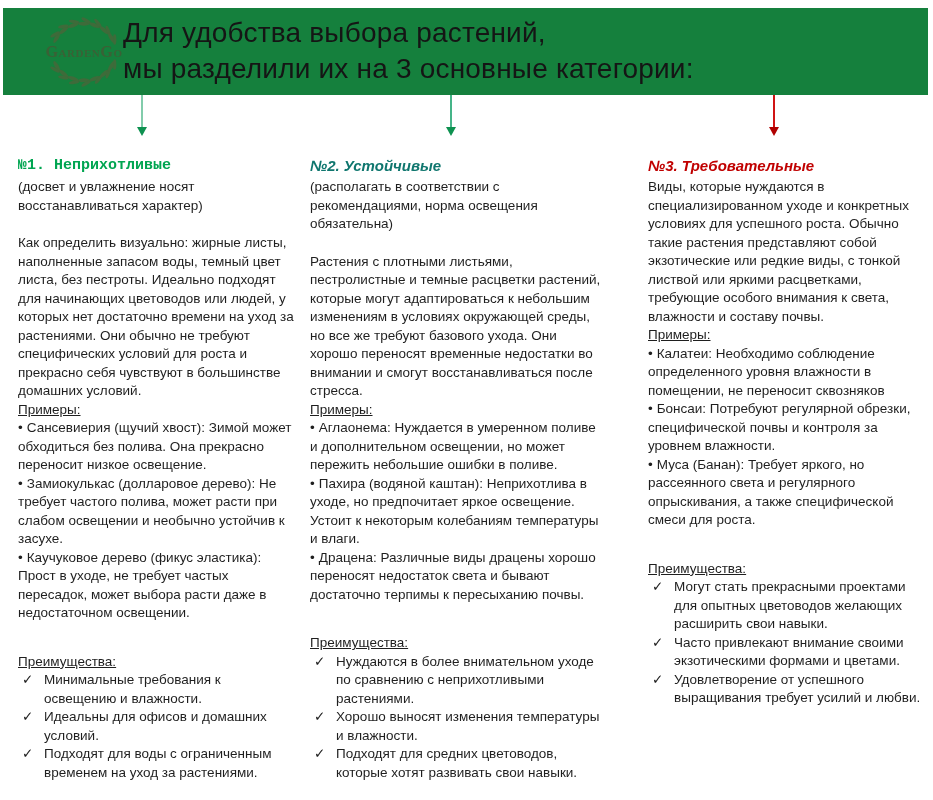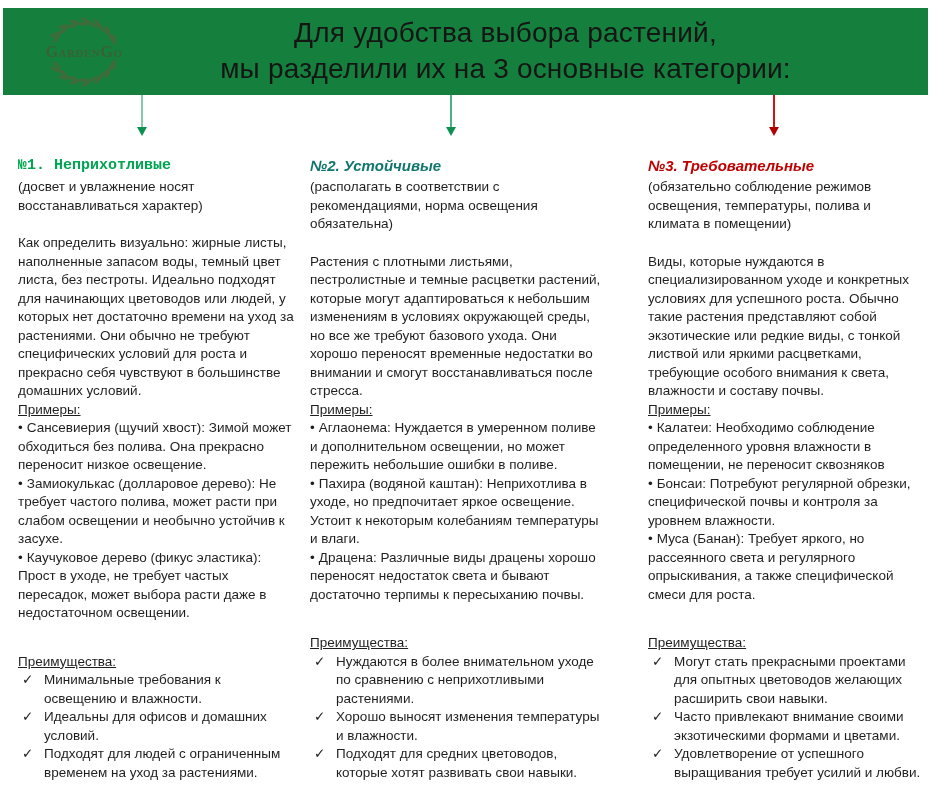--- a/index.html
+++ b/index.html
@@ -15,21 +15,21 @@
     background:#cee4f3;
   }
   .logo { position:absolute; left:22px; top:2px; width:118px; height:84px; }
   .logo svg { width:100%; height:100%; }
   .logo text {
     font-family:"Liberation Serif","DejaVu Serif",serif;
     font-variant:small-caps; font-weight:bold; letter-spacing:.5px;
   }
   .title {
     position:absolute; left:120px; right:40px; top:7px;
-    text-align:center; font-size:28px; line-height:36px; color:#151515;
+    text-align:left; font-size:28px; line-height:36px; color:#151515;
     letter-spacing:.2px;
   }
   
   .arrow { position:absolute; top:95px; width:12px; height:42px;
            display:flex; flex-direction:column; align-items:center; }
   .arrow-stem { width:2px; height:32px; }
   .arrow-head { width:0; height:0; border-left:5px solid transparent;
                 border-right:5px solid transparent; border-top:9px solid #000; }
   
   .col { position:absolute; top:156px; font-size:13.5px; line-height:18.5px; }
@@ -144,21 +144,21 @@
   <div class="advantage">
       <span class="check">✓</span>
       <span class="adv-text">Минимальные требования к освещению и влажности.</span>
     </div>
   <div class="advantage">
       <span class="check">✓</span>
       <span class="adv-text">Идеальны для офисов и домашних условий.</span>
     </div>
   <div class="advantage">
       <span class="check">✓</span>
-      <span class="adv-text">Подходят для людей с ограниченным временем на уход за растениями.</span>
+      <span class="adv-text">Подходят для воды с ограниченным временем на уход за растениями.</span>
     </div>
 </section>
 
 <section class="col col-2">
   <h3 class="col-heading" style="color: #0f766e; font-style: italic;">№2. Устойчивые</h3>
   <p class="col-subtitle">(располагать в соответствии с рекомендациями, норма освещения обязательна)</p>
   <p class="col-desc">Растения с плотными листьями, пестролистные и темные расцветки растений, которые могут адаптироваться к небольшим изменениям в условиях окружающей среды, но все же требуют базового ухода. Они хорошо переносят временные недостатки во внимании и смогут восстанавливаться после стресса.</p>
   <p class="list-label">Примеры:</p>
   <div class="example"><span class="bullet">•</span><span>Аглаонема: Нуждается в умеренном поливе и дополнительном освещении, но может пережить небольшие ошибки в поливе.</span></div>
   <div class="example"><span class="bullet">•</span><span>Пахира (водяной каштан): Неприхотлива в уходе, но предпочитает яркое освещение. Устоит к некоторым колебаниям температуры и влаги.</span></div>
@@ -173,21 +173,20 @@
       <span class="adv-text">Хорошо выносят изменения температуры и влажности.</span>
     </div>
   <div class="advantage">
       <span class="check">✓</span>
       <span class="adv-text">Подходят для средних цветоводов, которые хотят развивать свои навыки.</span>
     </div>
 </section>
 
 <section class="col col-3">
   <h3 class="col-heading" style="color: rgb(192, 0, 0); font-style: italic;">№3. Требовательные</h3>
-  <p class="col-subtitle">(обязательно соблюдение режимов освещения, температуры, полива и климата в помещении)</p>
   <p class="col-desc">Виды, которые нуждаются в специализированном уходе и конкретных условиях для успешного роста. Обычно такие растения представляют собой экзотические или редкие виды, с тонкой листвой или яркими расцветками, требующие особого внимания к света, влажности и составу почвы.</p>
   <p class="list-label">Примеры:</p>
   <div class="example"><span class="bullet">•</span><span>Калатеи: Необходимо соблюдение определенного уровня влажности в помещении, не переносит сквозняков</span></div>
   <div class="example"><span class="bullet">•</span><span>Бонсаи: Потребуют регулярной обрезки, специфической почвы и контроля за уровнем влажности.</span></div>
   <div class="example"><span class="bullet">•</span><span>Муса (Банан): Требует яркого, но рассеянного света и регулярного опрыскивания, а также специфической смеси для роста.</span></div>
   <p class="list-label adv-label">Преимущества:</p>
   <div class="advantage">
       <span class="check">✓</span>
       <span class="adv-text">Могут стать прекрасными проектами для опытных цветоводов желающих расширить свои навыки.</span>
     </div>

